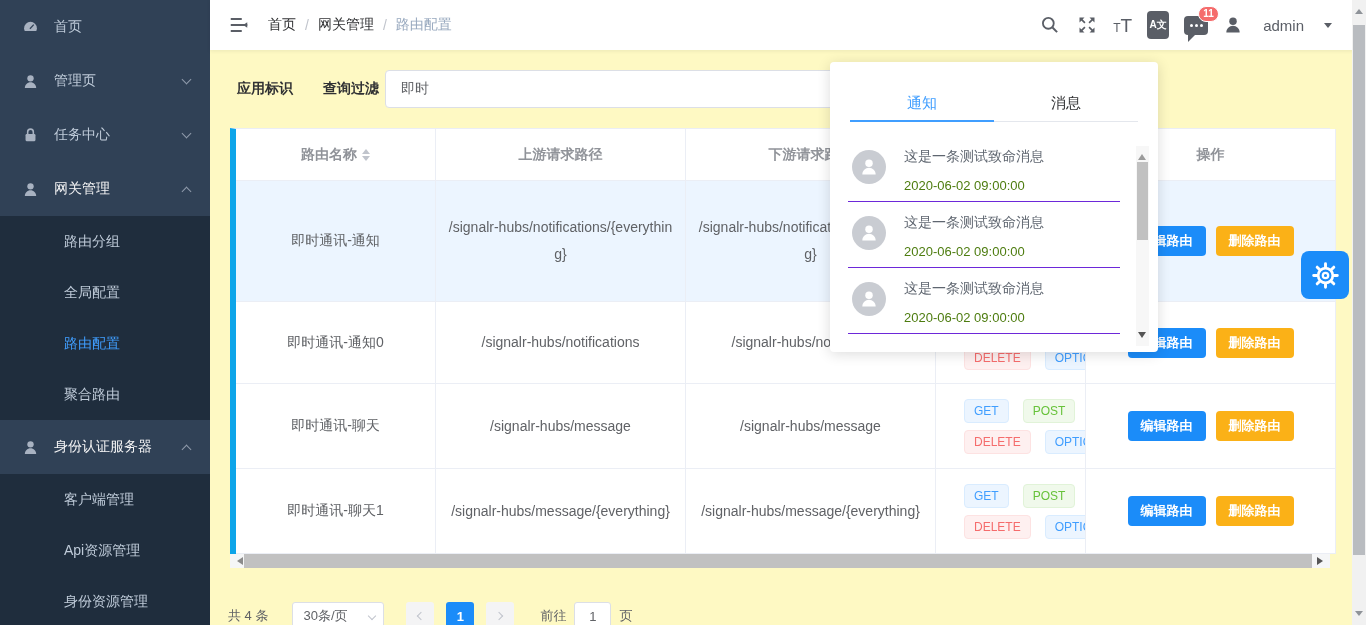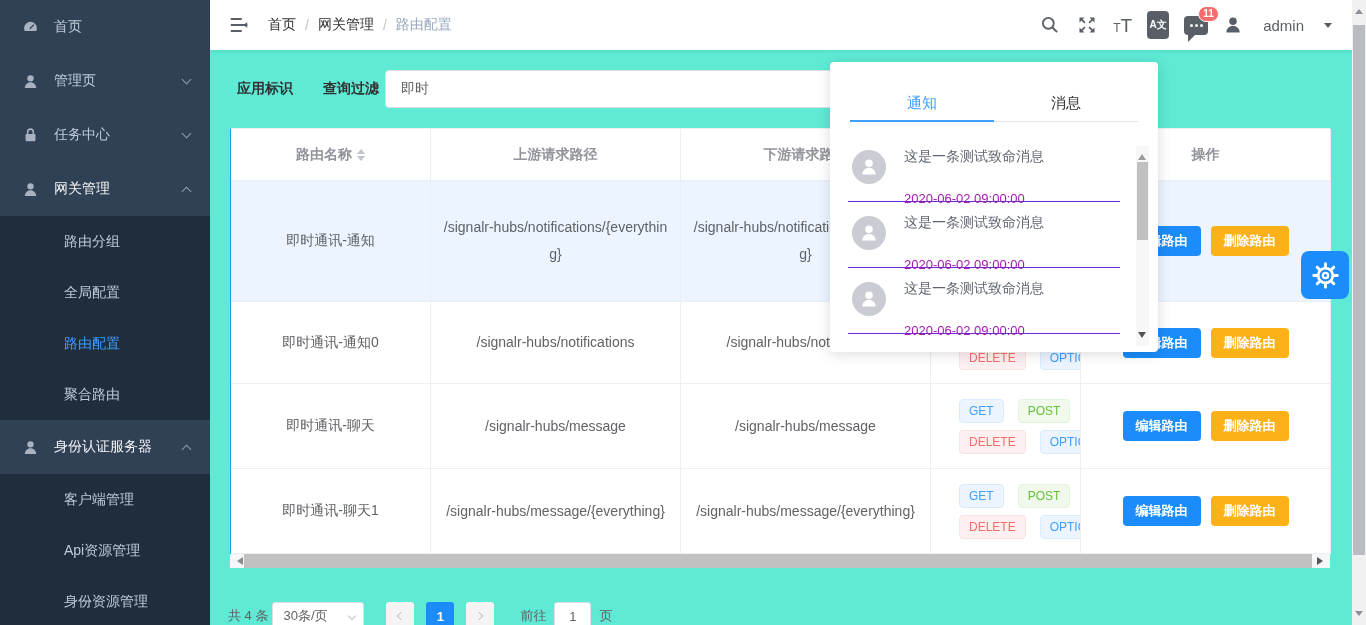--- a/index.html
+++ b/index.html
@@ -38,30 +38,30 @@
   .bubble-wrap{position:relative;cursor:pointer;}
   .bubble{width:24px;height:19px;background:#5a5e66;border-radius:4px;display:flex;align-items:center;justify-content:center;gap:2px;}
   .bubble i{width:3px;height:3px;border-radius:50%;background:#fff;}
   .bubble::after{content:"";position:absolute;left:4px;top:18px;border:4px solid transparent;border-top-color:#5a5e66;border-left-color:#5a5e66;}
   .badge{position:absolute;top:-10px;left:14px;min-width:20px;height:16px;background:#f56c6c;border-radius:8px;color:#fff;font-size:10px;font-weight:bold;display:flex;align-items:center;justify-content:center;padding:0 4px;border:1px solid #fff;}
   .user-area{display:flex;align-items:center;gap:20px;cursor:pointer;}
   .user-name{font-size:15px;color:#5a5e66;}
   .caret-down{width:0;height:0;border:4px solid transparent;border-top:5px solid #5a5e66;margin-top:4px;}
 
   
-  .content{position:relative;height:575px;background:#5eead4;}
+  .content{position:relative;height:575px;background:#fef9c3;}
   .filter-bar{position:absolute;top:20px;left:27px;height:38px;display:flex;align-items:center;}
   .f-label{font-weight:bold;color:#303133;}
   .sel{position:relative;width:238px;height:38px;border:1px solid #dcdfe6;border-radius:4px;margin-left:13px;display:flex;align-items:center;padding:0 30px 0 15px;color:#606266;cursor:pointer;background:#fff;}
   .sel .cv2{position:absolute;right:12px;top:14px;width:7px;height:7px;border-right:1.5px solid #c0c4cc;border-bottom:1.5px solid #c0c4cc;transform:rotate(45deg);}
   .f-label2{margin-left:30px;}
   .inp{width:460px;height:38px;border:1px solid #dcdfe6;border-radius:4px;margin-left:6px;padding:0 15px;color:#606266;font-size:14px;font-family:inherit;outline:none;}
 
   
-  .tbl{position:absolute;left:20px;top:78px;width:1100px;border-left:1px solid #0ea5e9;border-top:1px solid #ebeef5;font-size:14px;}
+  .tbl{position:absolute;left:20px;top:78px;width:1100px;border-left:6px solid #0ea5e9;border-top:1px solid #ebeef5;font-size:14px;}
   .tr{display:grid;grid-template-columns:200px 250px 250px 150px 250px;}
   .th,.td{border-right:1px solid #ebeef5;border-bottom:1px solid #ebeef5;display:flex;align-items:center;justify-content:center;text-align:center;background:#fff;}
   .th{height:52px;color:#909399;font-weight:bold;gap:5px;cursor:pointer;}
   .sortcarets{display:flex;flex-direction:column;gap:2px;}
   .sc-up{width:0;height:0;border:4px solid transparent;border-bottom:5px solid #c0c4cc;}
   .sc-dn{width:0;height:0;border:4px solid transparent;border-top:5px solid #c0c4cc;}
   .r1 .td{height:121px;background:#ecf5ff;}
   .r2 .td{height:82px;}
   .r3 .td{height:85px;}
   .r4 .td{height:85px;}
@@ -80,21 +80,21 @@
 
   
   .hscroll{position:absolute;left:20px;top:504px;width:1100px;height:14px;background:#f5f6f7;}
   .hs-thumb{position:absolute;left:14px;top:0;width:1068px;height:14px;background:#c1c1c1;}
   .hs-arrow{position:absolute;top:3px;width:0;height:0;border:4px solid transparent;}
   .hs-left{left:3px;border-right:6px solid #8b8b8b;margin-top:0;}
   .hs-right{right:3px;border-left:6px solid #555;}
 
   
   .pagination{position:absolute;left:18px;top:552px;display:flex;align-items:center;font-size:13px;color:#606266;}
-  .pg-total{margin-right:4px;}
+  .pg-total{margin-right:24px;}
   .pg-size{position:relative;width:92px;height:28px;border:1px solid #dcdfe6;border-radius:3px;display:flex;align-items:center;padding-left:10px;cursor:pointer;background:#fff;}
   .pg-size .cv2{position:absolute;right:8px;top:10px;width:6px;height:6px;border-right:1.5px solid #c0c4cc;border-bottom:1.5px solid #c0c4cc;transform:rotate(45deg);}
   .pg-btn{width:28px;height:28px;border-radius:3px;background:#f4f4f5;display:flex;align-items:center;justify-content:center;cursor:pointer;}
   .pg-prev{margin-left:22px;}
   .pg-page{width:28px;height:28px;border-radius:3px;background:#1b8cf9;color:#fff;font-weight:bold;display:flex;align-items:center;justify-content:center;margin-left:12px;cursor:pointer;}
   .pg-next{margin-left:12px;}
   .arrow-l{width:6px;height:6px;border-left:1.5px solid #c0c4cc;border-bottom:1.5px solid #c0c4cc;transform:rotate(45deg);margin-left:2px;}
   .arrow-r{width:6px;height:6px;border-right:1.5px solid #c0c4cc;border-top:1.5px solid #c0c4cc;transform:rotate(45deg);margin-right:2px;}
   .pg-goto{margin-left:26px;}
   .pg-input{width:37px;height:28px;border:1px solid #dcdfe6;border-radius:3px;text-align:center;margin:0 8px;font-family:inherit;font-size:13px;color:#606266;outline:none;}
@@ -102,21 +102,21 @@
   
   .notif{position:absolute;left:830px;top:62px;width:328px;height:290px;background:#fff;border-radius:4px;box-shadow:0 2px 14px rgba(0,0,0,.14);z-index:20;}
   .notif-tabs{position:absolute;left:20px;right:20px;top:28px;height:32px;display:flex;border-bottom:1px solid #e4e7ed;}
   .ntab{flex:1;text-align:center;font-size:15px;color:#303133;cursor:pointer;line-height:26px;}
   .ntab.active{color:#409eff;border-bottom:2px solid #409eff;margin-bottom:-1px;}
   .notif-list{position:absolute;left:18px;right:38px;top:74px;}
   .nitem{position:relative;height:66px;padding:12px 0 0 56px;border-bottom:1px solid #6d28d9;}
   .n-avatar{position:absolute;left:4px;top:14px;width:34px;height:34px;border-radius:50%;background:#c9ccd2;display:flex;align-items:center;justify-content:center;color:#fff;}
   .n-avatar svg{width:20px;height:20px;}
   .n-title{color:#5f6670;font-size:14px;}
-  .n-time{color:#a21caf;font-size:13px;margin-top:25px;}
+  .n-time{color:#4d7c0f;font-size:13px;margin-top:12px;}
   .notif-sb{position:absolute;right:9px;top:84px;width:13px;height:200px;background:#f7f7f7;}
   .nsb-thumb{position:absolute;left:1px;top:16px;width:11px;height:78px;background:#c1c1c1;}
   .nsb-up{position:absolute;top:4px;left:2px;width:0;height:0;border:4.5px solid transparent;border-bottom:6px solid #9b9b9b;}
   .nsb-dn{position:absolute;bottom:4px;left:2px;width:0;height:0;border:4.5px solid transparent;border-top:6px solid #555;}
 
   
   .gear-btn{position:absolute;left:1301px;top:251px;width:48px;height:48px;background:#1b8cf9;border-radius:8px;display:flex;align-items:center;justify-content:center;z-index:30;cursor:pointer;}
   .page-sb{position:absolute;right:0;top:0;width:14px;height:625px;background:#f1f1f1;z-index:40;}
   .psb-thumb{position:absolute;left:1px;top:25px;width:12px;height:530px;background:#b9bcc0;}
   .psb-up{position:absolute;top:5px;left:3px;width:0;height:0;border:4px solid transparent;border-bottom:5px solid #8f9399;}

